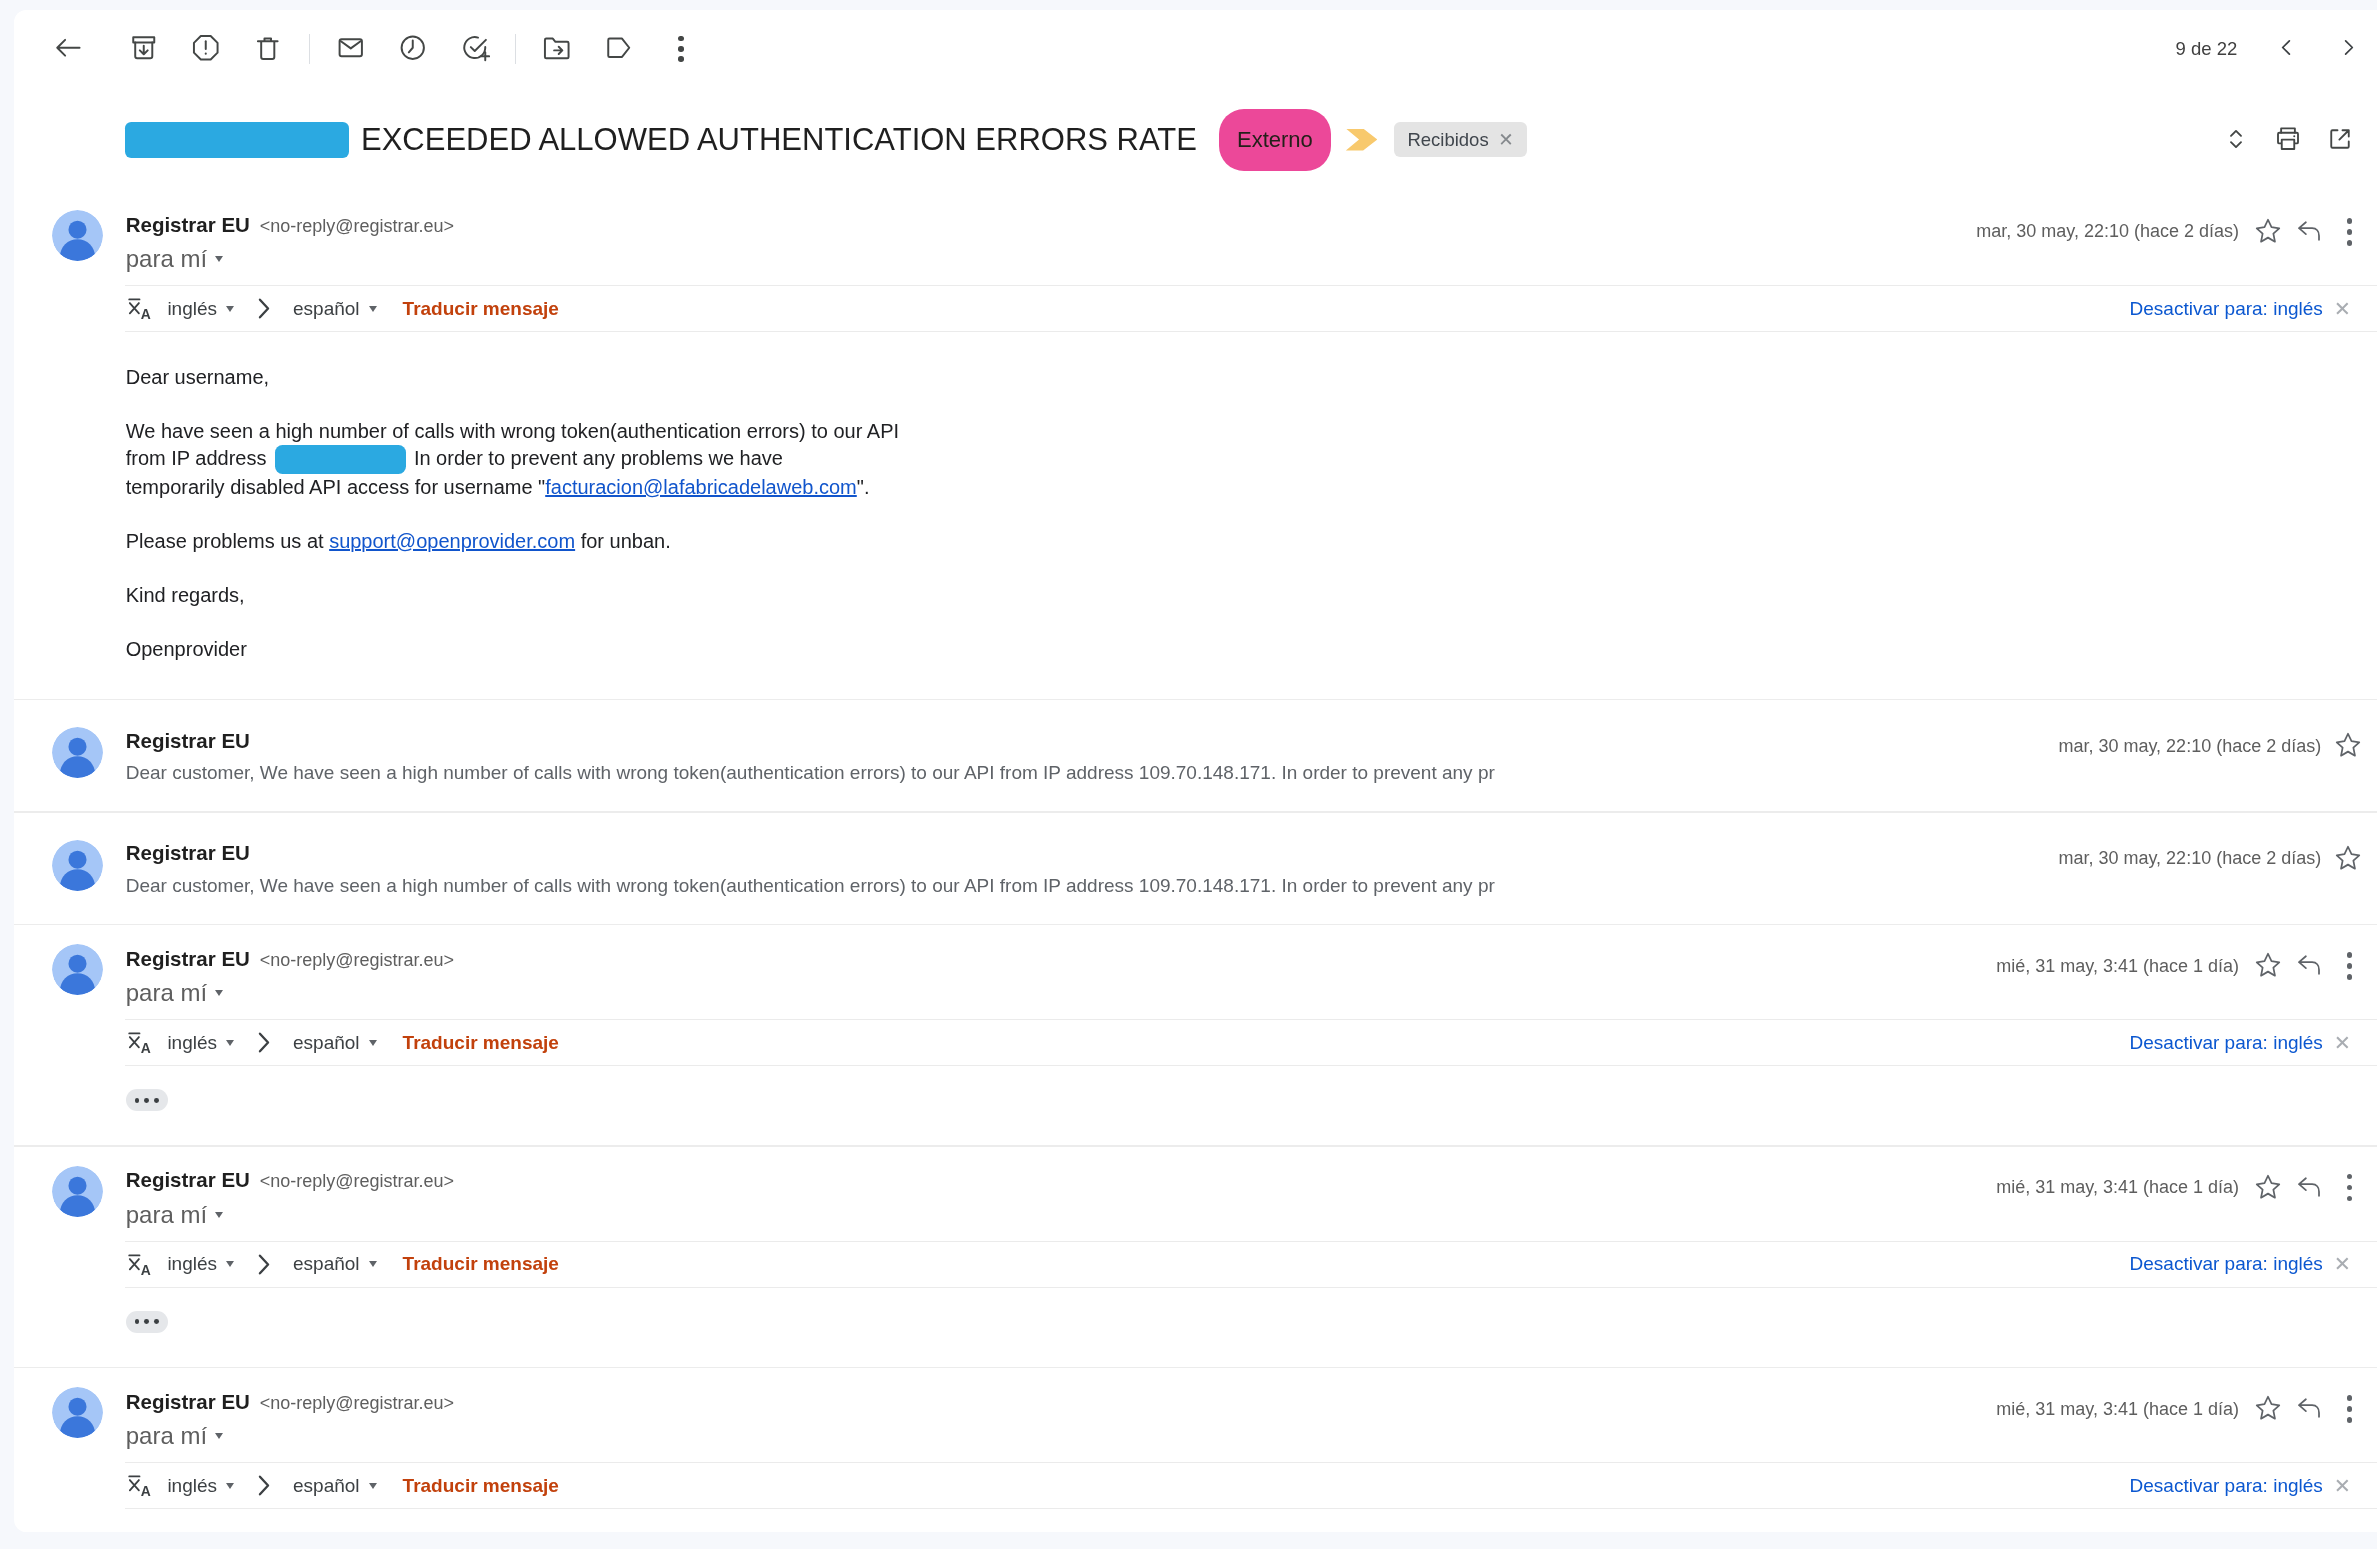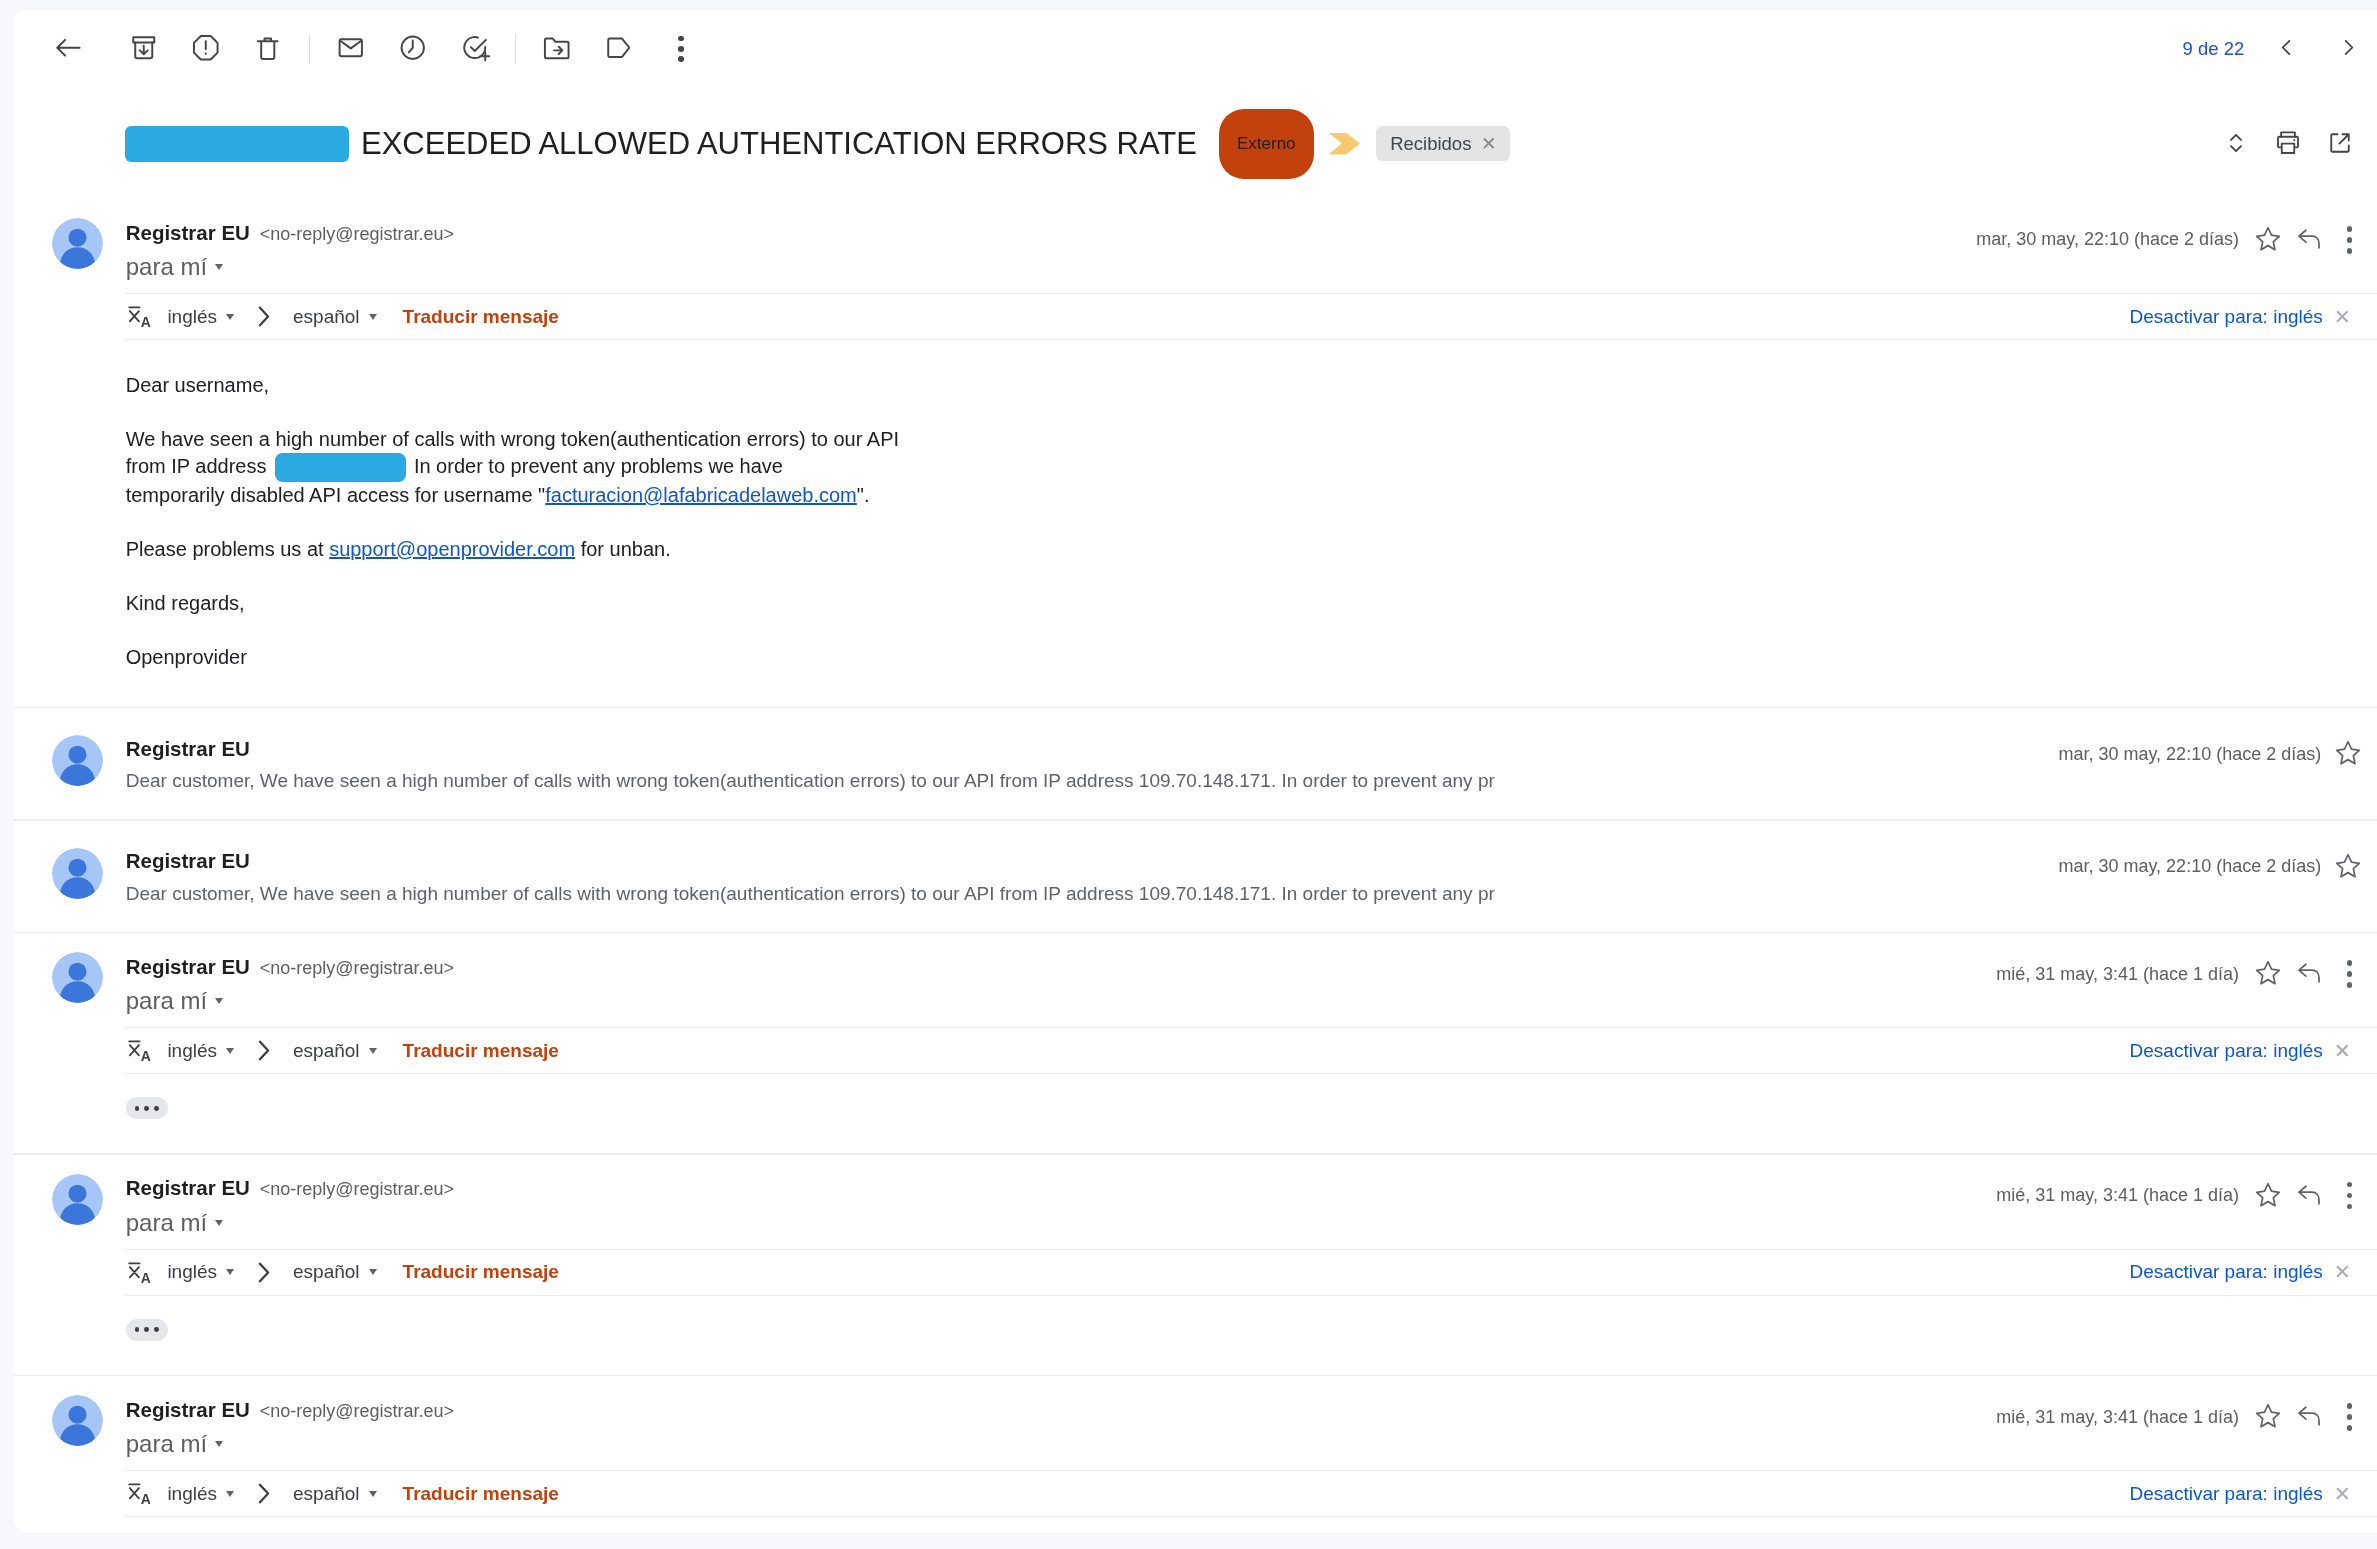--- a/index.html
+++ b/index.html
@@ -22,31 +22,31 @@
   .toolbar { display:flex; align-items:center; height:73px; padding:5.5px 8.2px 0 29px; }
   .tb-btn {
     width:51px; height:51px; border-radius:50%;
     display:flex; align-items:center; justify-content:center; flex:none; cursor:pointer;
   }
   .tb-btn svg { width:31.5px; height:31.5px; stroke:#444746; fill:none; stroke-width:3; stroke-linecap:round; stroke-linejoin:round; }
   .tb-back { margin-right:25px; }
   .tb-group { display:flex; gap:11px; }
   .tb-sep { width:1.4px; height:30px; background:#dcdfe3; margin:0 15px; }
   .tb-right { margin-left:auto; display:flex; align-items:center; }
-  .counter { font-size:18.5px; color:#1d4ed8; margin-right:22px; white-space:nowrap; }
+  .counter { font-size:18.5px; color:#404040; margin-right:29px; white-space:nowrap; }
   .nav-btn { width:41px; height:41px; border-radius:50%; display:flex; align-items:center; justify-content:center; cursor:pointer; }
   .nav-btn svg { width:23px; height:23px; stroke:#3c4043; fill:none; stroke-width:3.6; stroke-linecap:round; stroke-linejoin:round; }
   .nav-gap { width:20.5px; }
   
   .subject-row { display:flex; align-items:center; padding:26px 8.2px 20.5px 111px; }
   .redact-subject { width:224px; height:36px; border-radius:6.2px; background:#2ba9e1; flex:none; }
   .subject-title { font-size:31px; font-weight:400; color:#1f1f1f; margin-left:12.3px; white-space:nowrap; }
   .badge-externo {
-    margin-left:22px; background:#c2410c; color:#24201a;
-    font-size:17px; font-weight:500; padding:25px 18px; border-radius:25px; white-space:nowrap;
+    margin-left:22px; background:#ec4899; color:#24201a;
+    font-size:22px; font-weight:500; padding:18px 18px; border-radius:25px; white-space:nowrap;
   }
   .imp-marker {
     width:31.5px; height:22px; margin-left:15px; background:#f8c96d; flex:none;
     clip-path:polygon(0 0,55% 0,100% 50%,55% 100%,0 100%,42% 50%);
   }
   .chip-label {
     margin-left:16.4px; display:flex; align-items:center;
     background:#e4e4e4; color:#40464d; font-size:18.5px;
     padding:6.8px 13.7px; border-radius:6.2px; cursor:pointer; white-space:nowrap;
   }

